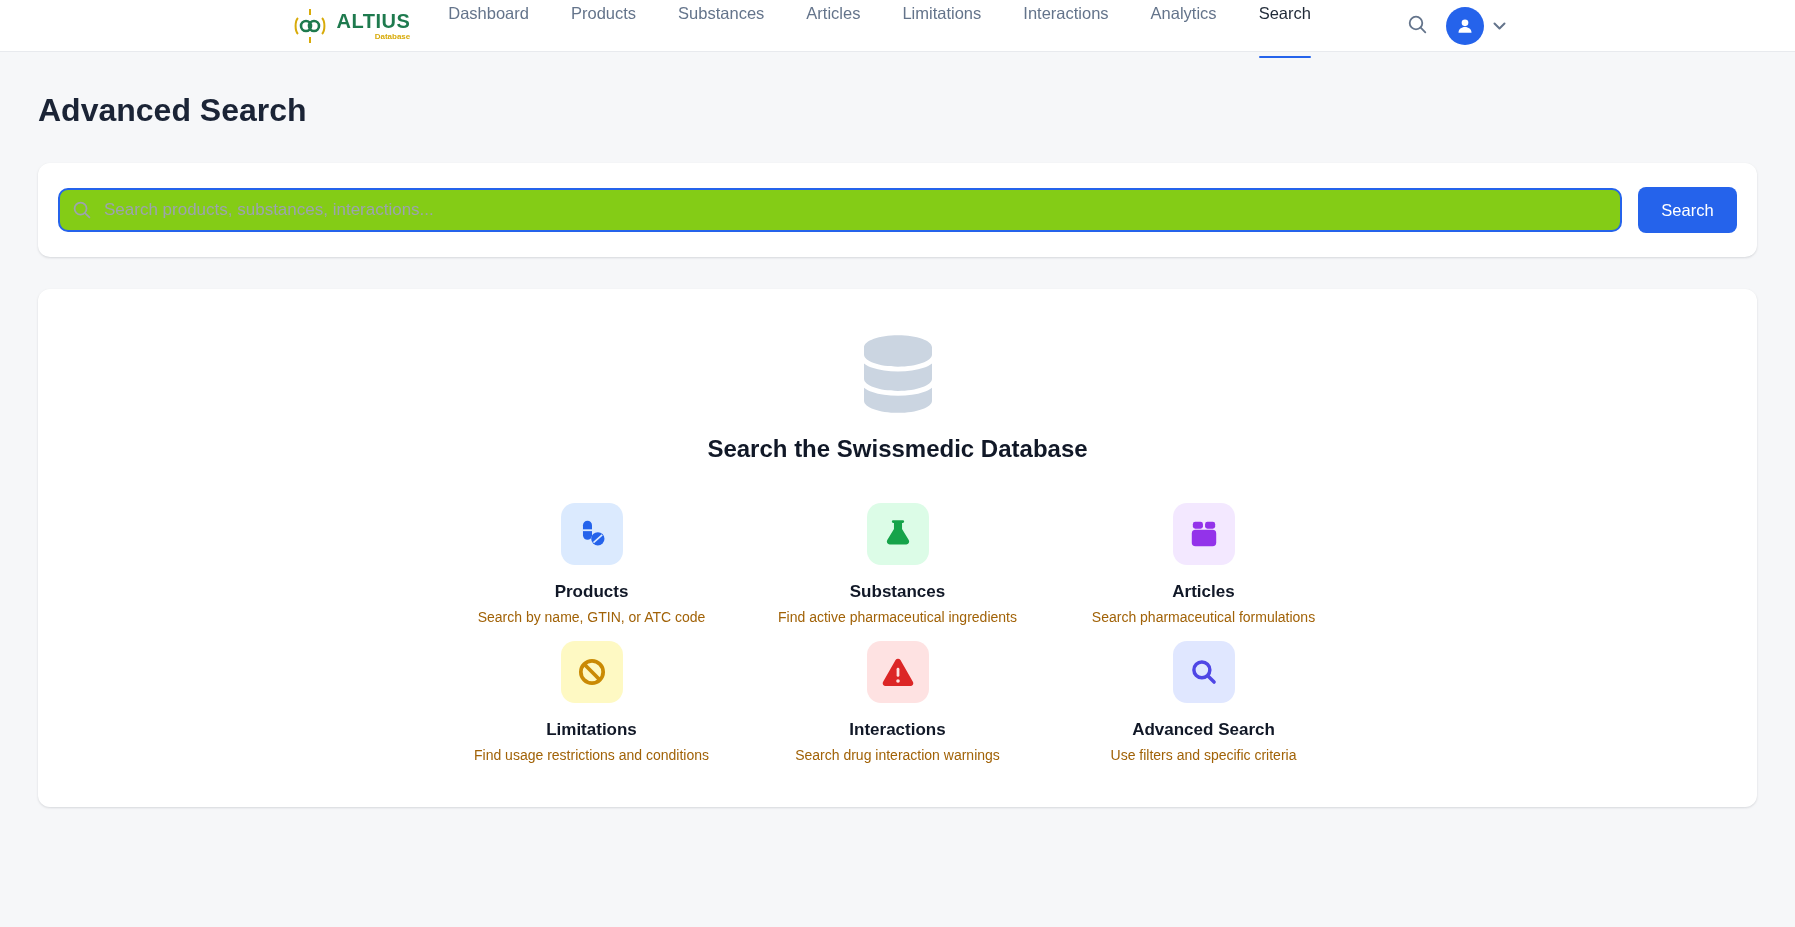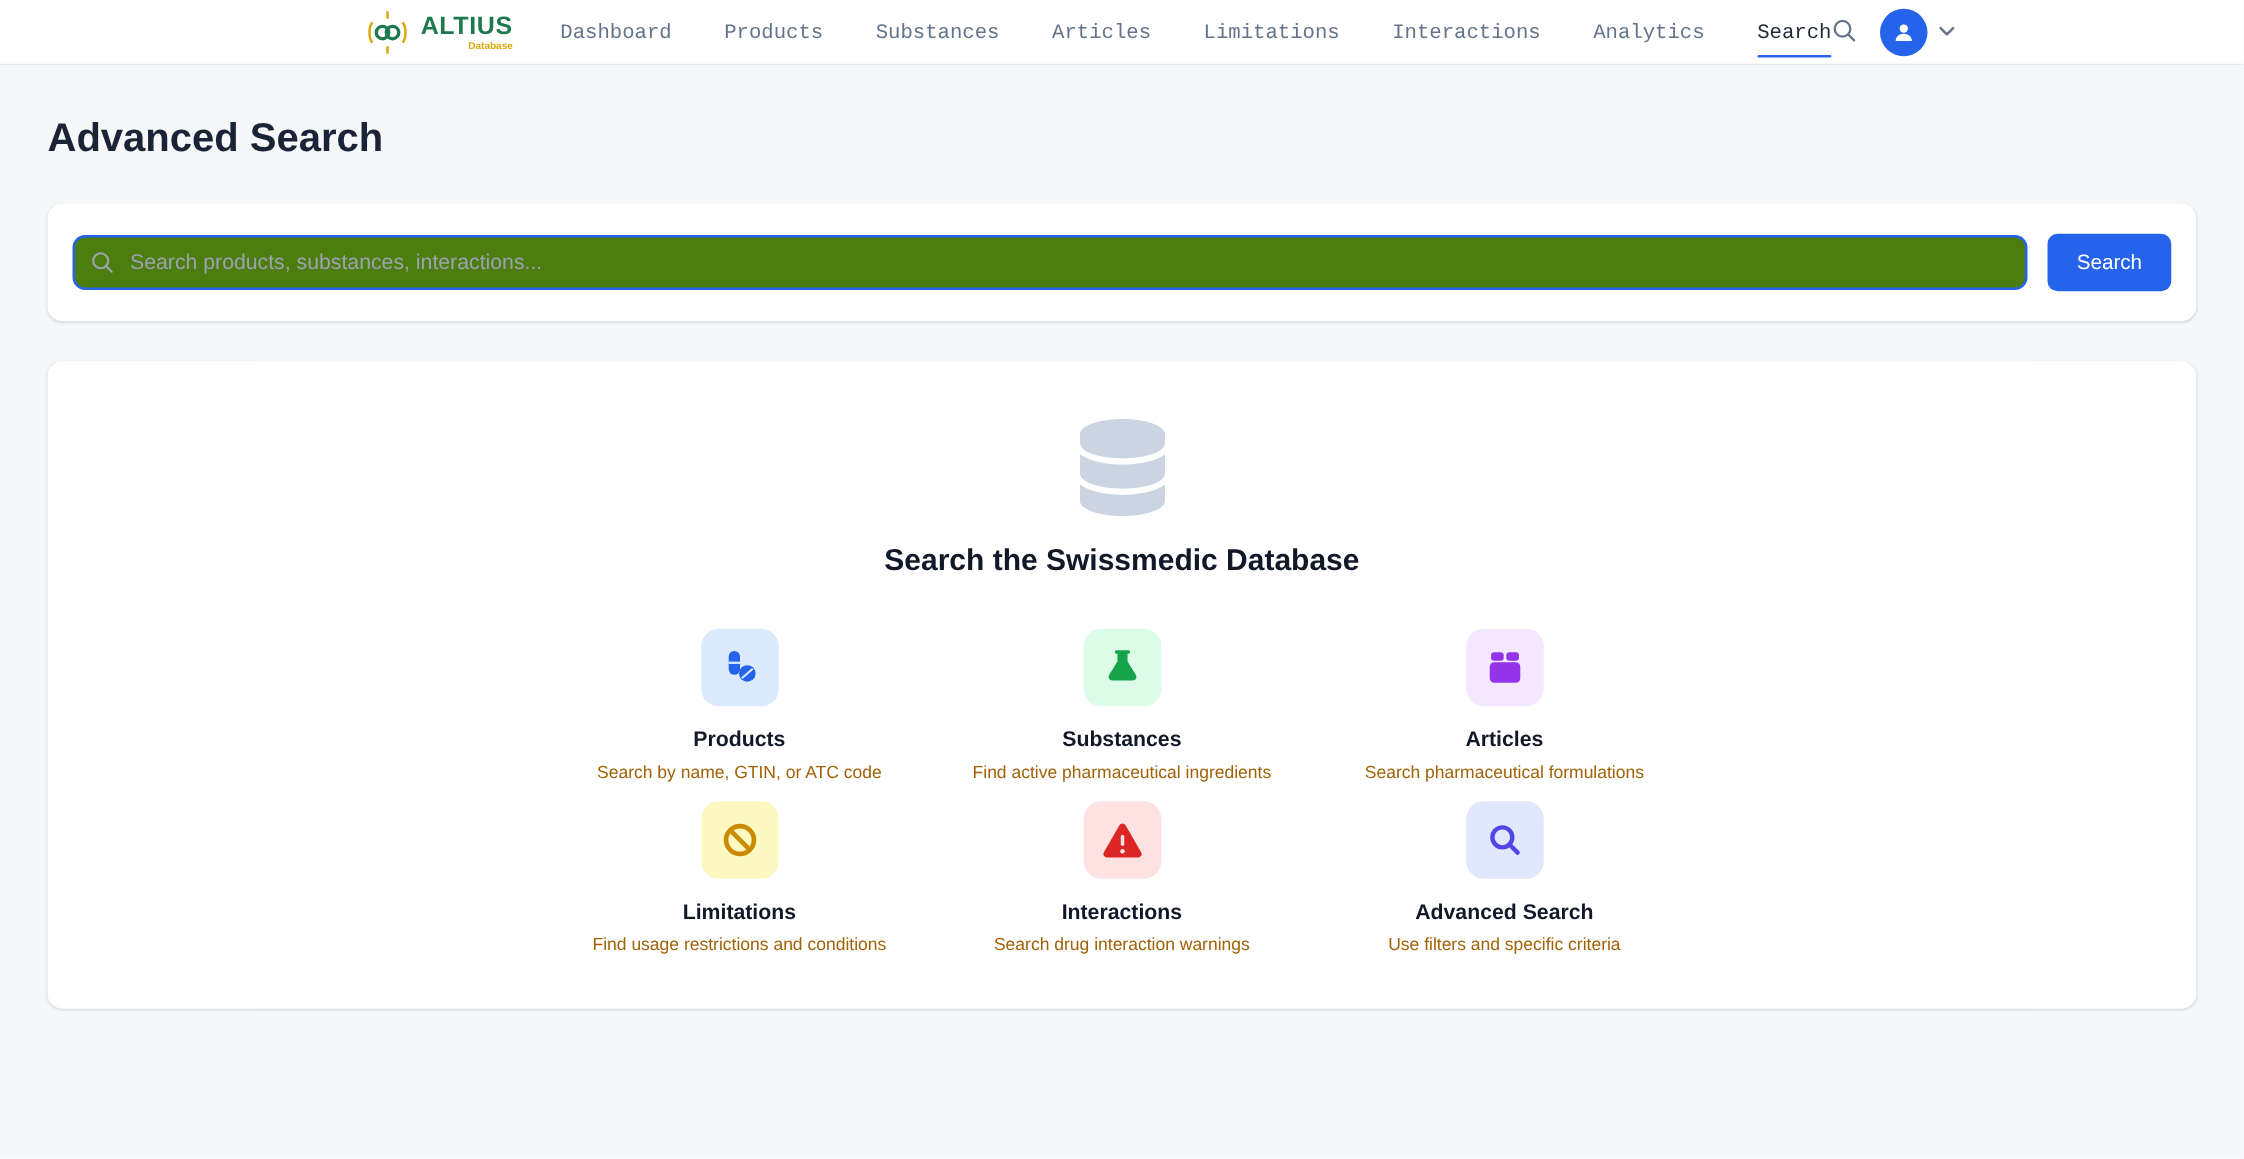--- a/index.html
+++ b/index.html
@@ -10,32 +10,32 @@
     color: #111827;
     overflow: hidden;
   }
 
   
   header {
     height: 52px; background: #ffffff; border-bottom: 1px solid #e8eaee;
   }
   .nav-inner {
     max-width: 1240px; height: 100%; margin: 0 auto;
-    display: flex; align-items: center; padding: 0 12px;
+    display: flex; padding: 0 12px;
   }
   .brand { display: flex; align-items: center; gap: 7px; cursor: pointer; }
   .logo-mark { position: relative; width: 40px; height: 38px; display: block; }
   .brand-text { display: flex; flex-direction: column; line-height: 1; }
   .brand-name { font-size: 20px; font-weight: 700; color: #1e7a4e; letter-spacing: .5px; }
   .brand-tagline { font-size: 8px; color: #d8ab0a; font-weight: 700; align-self: flex-end; margin-top: 2px; }
 
   nav.nav-items { display: flex; gap: 42px; margin-left: 38px; }
   .nav-link {
     font-size: 16.5px; color: #64748b; text-decoration: none; cursor: pointer;
-    position: relative; padding: 4px 0; white-space: nowrap; font-family: Liberation Mono, monospace;
+    position: relative; padding: 4px 0; white-space: nowrap;
   }
   .nav-link.active { color: #1f2937; font-weight: 500; }
   .nav-link.active::after {
     content: ""; position: absolute; left: 0; right: 0; bottom: -7px;
     height: 2.5px; background: #2563eb; border-radius: 2px;
   }
   .nav-right { margin-left: auto; display: flex; align-items: center; gap: 18px; }
   .icon-btn { background: none; border: none; cursor: pointer; display: flex; align-items: center; }
   .user-menu { display: flex; align-items: center; gap: 9px; cursor: pointer; }
   .avatar {
@@ -53,21 +53,21 @@
     box-shadow: 0 1px 2px rgba(16,24,40,.06), 0 1px 3px rgba(16,24,40,.08);
   }
 
   
   .search-card { margin-top: 34px; padding: 24px 20px; display: flex; align-items: center; gap: 16px; }
   .search-field { flex: 1; position: relative; }
   .search-field .field-icon { position: absolute; left: 14px; top: 50%; transform: translateY(-50%); display: flex; }
   .search-input {
     width: 100%; height: 44px; border: 2px solid #2563eb; border-radius: 10px;
     padding: 0 30px 0 44px; font-size: 17px; color: #111827; outline: none;
-    font-family: inherit; background: #4d7c0f;
+    font-family: inherit; background: #84cc16;
   }
   .search-input::placeholder { color: #9ca3af; }
   .select-box {
     width: 172px; height: 42px; background: #f9fafb; border: 1px solid #cdd3dc;
     border-radius: 9px; display: flex; align-items: center; justify-content: space-between;
     padding: 0 13px 0 15px; font-size: 16px; color: #0f172a; cursor: pointer; flex: none;
   }
   .search-btn {
     width: 99px; height: 46px; background: #2563eb; color: #fff; border: none;
     border-radius: 8px; font-size: 16.5px; font-weight: 500; cursor: pointer; flex: none;

